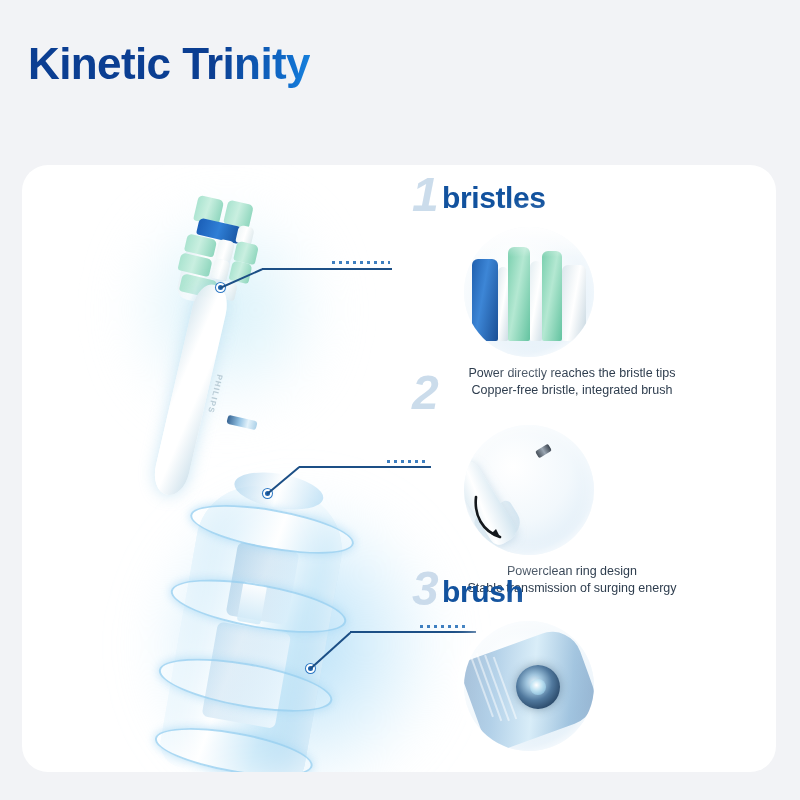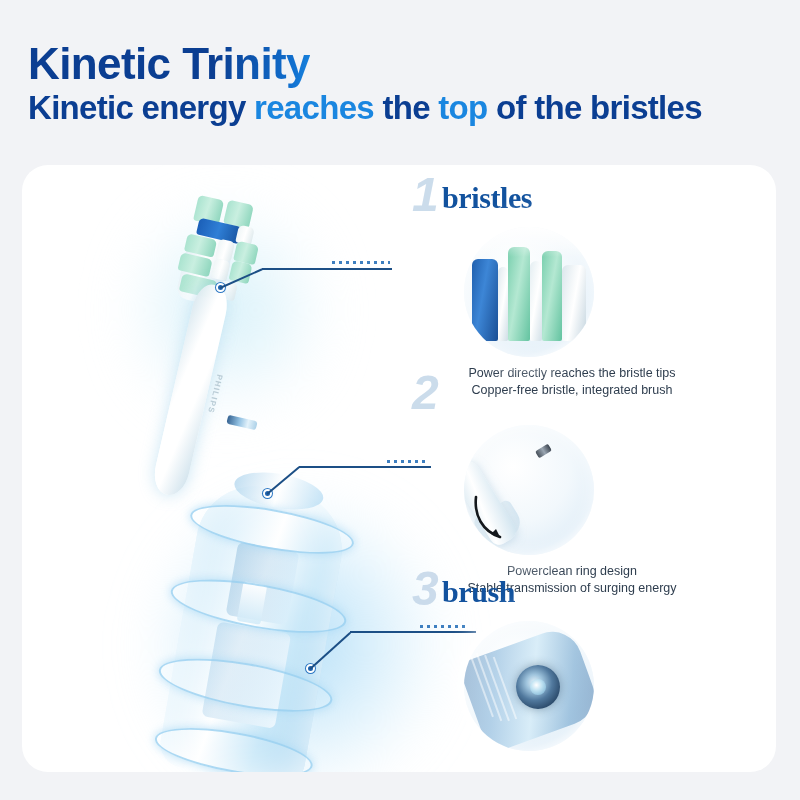--- a/index.html
+++ b/index.html
@@ -238,21 +238,20 @@
     opacity: .85;
   }
   .callout-label {
     position: absolute;
     left: 30px; top: 2px;
     font-size: 30px;
     font-weight: bold;
     color: #12529e;
     letter-spacing: -0.4px;
     white-space: nowrap;
-    font-family: Liberation Serif, serif;
   }
 
   .callout-photo {
     position: relative;
     width: 130px;
     height: 130px;
     margin: 2px 0 0 52px;
     border-radius: 50%;
     overflow: hidden;
     background: radial-gradient(circle at 38% 32%, #ffffff 0%, #f2f8fc 48%, #e4f0f9 72%, #ffffff 100%);
@@ -341,23 +340,20 @@
     width: 320px;
   }
   .callout-caption div { white-space: nowrap; }
 </style>
 </head>
 <body>
 
 <div id="heading-block">
   <div id="title-line">
     <span class="t-navy">Kinetic </span><span class="t-grad">Trinity</span>
-  </div>
-  <div id="subtitle-line">
-    <span class="s-navy">Kinetic energy </span><span class="s-blue">reaches </span><span class="s-navy">the </span><span class="s-blue">top </span><span class="s-navy">of the bristles</span>
   </div>
 </div>
 
 <div id="card">
 
   <div id="product">
     <div class="glow" id="glow-head"></div>
     <div class="glow" id="glow-body"></div>
 
     <div id="neck-tip"></div>

